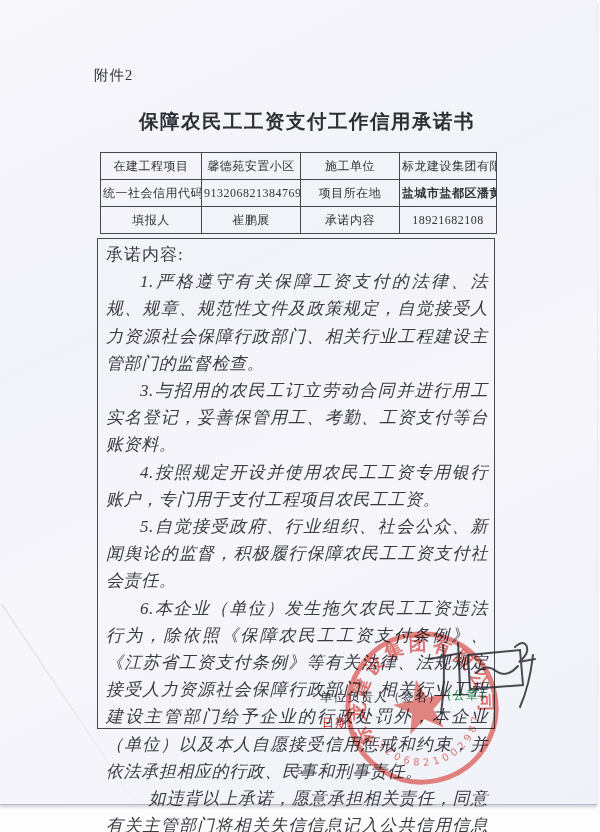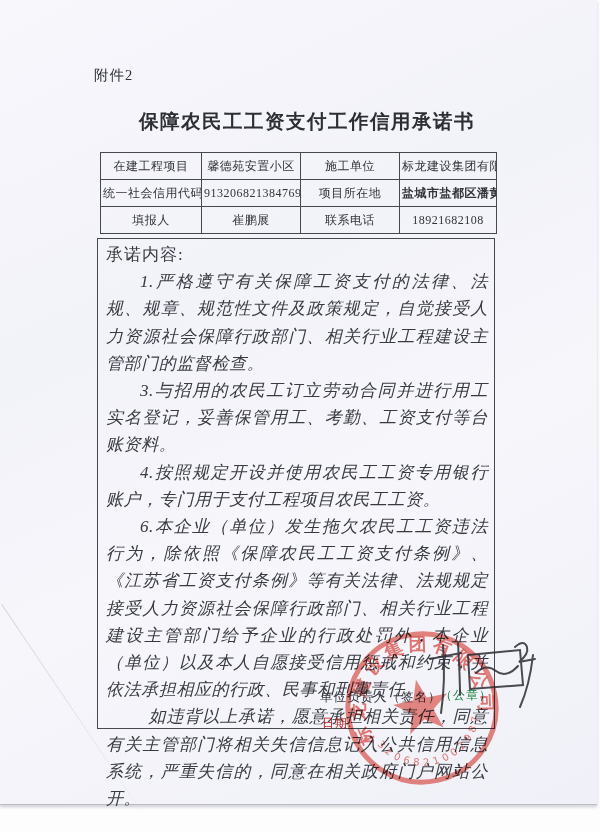--- a/index.html
+++ b/index.html
@@ -87,33 +87,34 @@
   </tr>
   <tr>
     <td>统一社会信用代码</td>
     <td class="c-num">91320682138476976K</td>
     <td>项目所在地</td>
     <td class="c-bold">盐城市盐都区潘黄镇</td>
   </tr>
   <tr>
     <td>填报人</td>
     <td>崔鹏展</td>
-    <td>联系电话</td>
+    <td>承诺内容</td>
     <td class="c-num">18921682108</td>
   </tr>
 </tbody>
   </table>
 
 <div class="big-box"></div>
 
 <div class="body-text">
   <p class="heading">承诺内容:</p>
   <p class="para">1.严格遵守有关保障工资支付的法律、法规、规章、规范性文件及政策规定，自觉接受人力资源社会保障行政部门、相关行业工程建设主管部门的监督检查。</p>
   <p class="para">3.与招用的农民工订立劳动合同并进行用工实名登记，妥善保管用工、考勤、工资支付等台账资料。</p>
   <p class="para">4.按照规定开设并使用农民工工资专用银行账户，专门用于支付工程项目农民工工资。</p>
+  <p class="para">5.自觉接受政府、行业组织、社会公众、新闻舆论的监督，积极履行保障农民工工资支付社会责任。</p>
   <p class="para">6.本企业（单位）发生拖欠农民工工资违法行为，除依照《保障农民工工资支付条例》、《江苏省工资支付条例》等有关法律、法规规定接受人力资源社会保障行政部门、相关行业工程建设主管部门给予企业的行政处罚外，本企业（单位）以及本人自愿接受信用惩戒和约束，并依法承担相应的行政、民事和刑事责任。</p>
   <p class="para closing">如违背以上承诺，愿意承担相关责任，同意有关主管部门将相关失信信息记入公共信用信息系统，严重失信的，同意在相关政府门户网站公开。</p>
 </div>
 
 <div class="sig-label">单位负责人（签名）</div>
 <div class="seal-label">（公章）</div>
 <div class="date-label">日期:</div>
 <div class="page-number">5</div>
 
 <svg class="stamp" viewBox="0 0 170 170">

